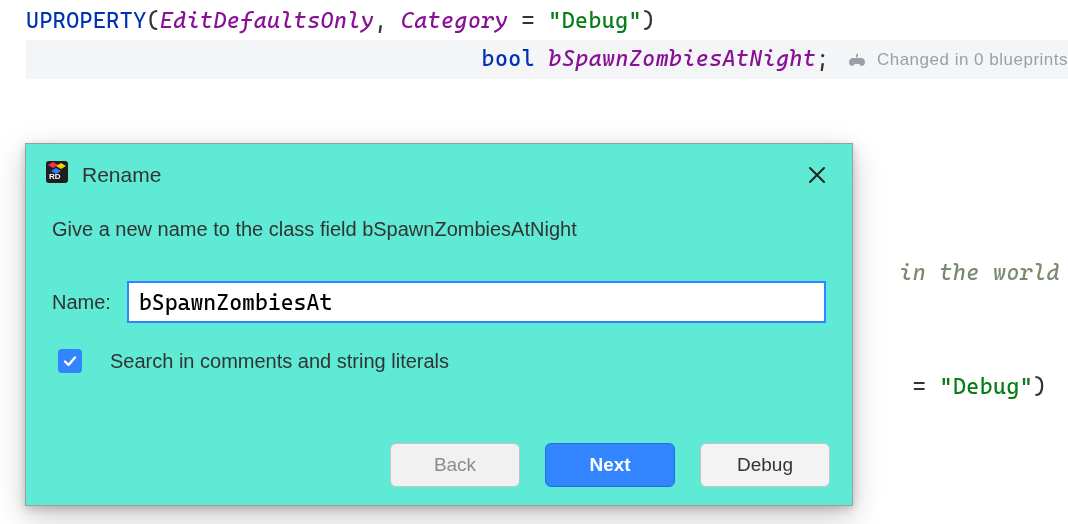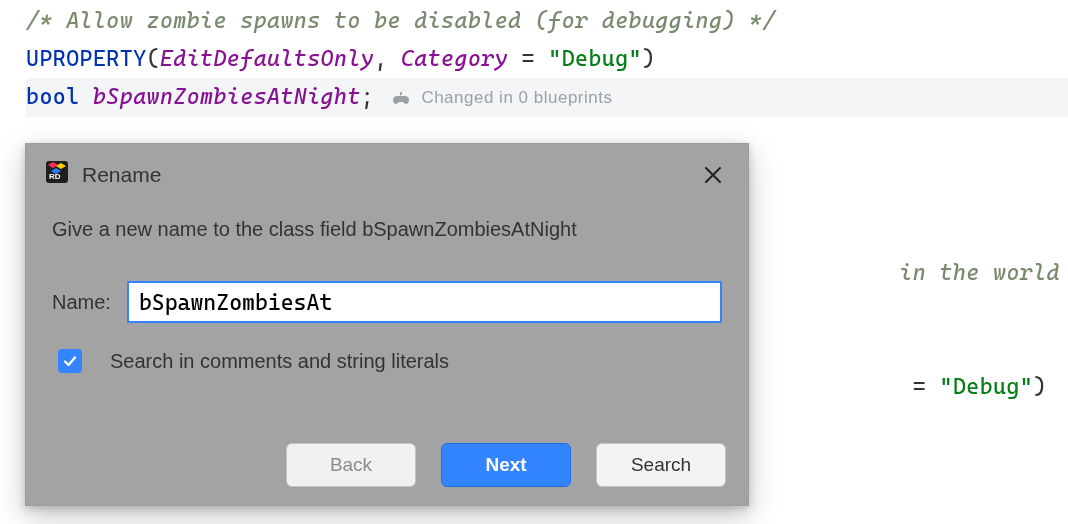--- a/index.html
+++ b/index.html
@@ -22,44 +22,44 @@
     letter-spacing: 0.5px;
   }
   .ital { font-style: italic; }
   .comment { color: #7a8a6f; font-style: italic; }
   .keyword-blue { color: #0033b3; font-weight: 400; }
   .type-purple { color: #871094; }
   .macro-blue { color: #0033b3; }
   .plain { color: #333; }
   .string { color: #067d17; font-weight: 500; }
   .line { white-space: pre; }
-  .hl-line { background:#f4f5f7; position:relative; }
+  .hl-line { background:#f4f5f7; position:relative;text-align:right; }
   .inlay {
     display:inline-flex;
     align-items:center;
     font-family: Liberation Sans, sans-serif;
     font-style: normal;
     color:#9aa0a6;
     font-size:17px;
     margin-left: 18px;
     vertical-align: middle;
   }
   .inlay svg { margin-right:6px; flex:0 0 auto; }
   .wavy-green {
     text-decoration: underline wavy #29a536;
     text-decoration-skip-ink: none;
   }
 
   .dialog {
     position: absolute;
     left: 25px;
     top: 143px;
-    width: 724px;
+    width: 828px;
     height: 363px;
-    background: #a3a3a3;
+    background: #5eead4;
     border: 1px solid #9e9e9e;
     box-shadow: 0 10px 28px rgba(0,0,0,.22), 0 3px 8px rgba(0,0,0,.18);
     font-family: 'Segoe UI', -apple-system, sans-serif;
     font-style: normal;
     color:#333;
     box-sizing: border-box;
   }
   .title-row {
     display:flex;
     align-items:center;
@@ -120,21 +120,20 @@
     border-color:#1e6fe6;
     color:#fff;
     font-weight:700;
     text-align:center;
   }
 </style>
 </head>
 <body>
 
 <div class="editor">
-  <div class="line"><span class="comment">/* Allow zombie spawns to be disabled (for debugging) */</span></div>
   <div class="line"><span class="macro-blue">UPROPERTY</span><span class="plain">(</span><span class="type-purple ital">EditDefaultsOnly</span><span class="plain">, </span><span class="type-purple ital">Category</span><span class="plain"> = </span><span class="string">"Debug"</span><span class="plain">)</span></div>
   <div class="line hl-line"><span class="keyword-blue">bool</span><span> </span><span class="type-purple ital">bSpawnZombiesAtNight</span><span class="plain">;</span><span class="inlay"><svg width="18" height="15" viewBox="0 0 18 15">
           <path fill="#9aa0a6" d="M5 5h8c2.5 0 4 2 4 4.2 0 2.6-1.8 3.8-3 3.8-1 0-1.6-.7-2.3-1.4-.5-.6-1-.6-2.7-.6s-2.2 0-2.7.6C5.6 12.3 5 13 4 13c-1.2 0-3-1.2-3-3.8C1 7 2.5 5 5 5Z M8 2l2-2v3l-2 2Z"></path>
         </svg><span> Changed in 0 blueprints</span></span></div>
   <div class="line">&nbsp;</div>
 
   <div style="position:absolute; right:8px; top:178px; text-align:left; white-space:pre; line-height:38px;">
     <div class="comment ital">in the world</div>
     <div><span class="plain"> = </span><span class="string">"Debug"</span><span class="plain">)</span></div>
   </div>
@@ -179,15 +178,15 @@
           <path d="M3 8.5 L6.5 12 L13 4.5" fill="none" stroke="#fff" stroke-width="2.4" stroke-linecap="round" stroke-linejoin="round"></path>
         </svg>
       </div>
       <div style="font-size:20px;">Search in comments and string literals</div>
     </div>
   </div>
 
   <div class="btn-row">
     <div class="btn disabled">Back</div>
     <div class="btn primary">Next</div>
-    <div class="btn">Search</div>
+    <div class="btn">Debug</div>
   </div>
 </div>
 
 </body></html>

